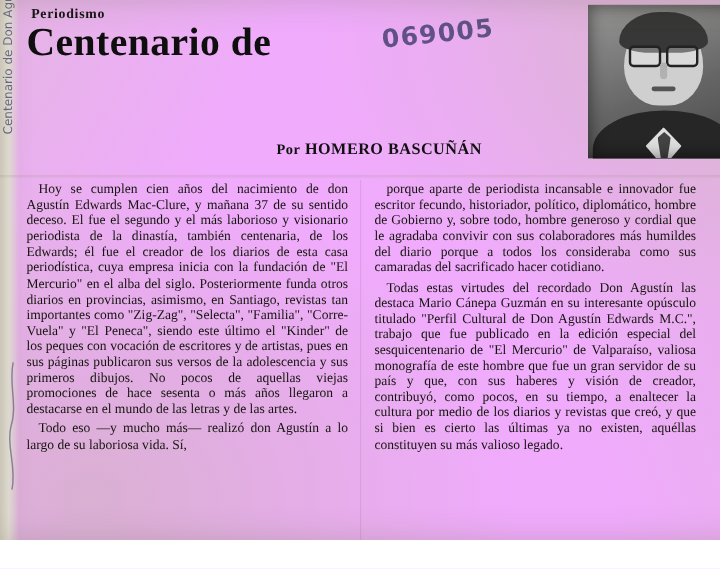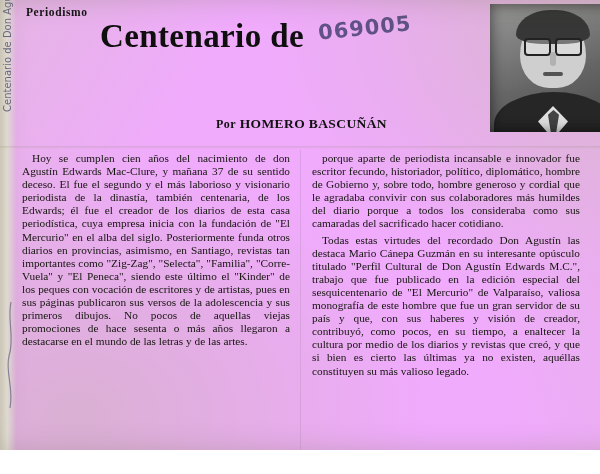--- a/index.html
+++ b/index.html
@@ -53,21 +53,20 @@
     font-weight: 700;
     letter-spacing: 0.6px;
     color: #111;
   }
 
   .headline-wrap {
     position: absolute;
     left: 22px;
     top: 18px;
     width: 360px;
-    text-align: center;
   }
   .headline1 {
     font-family: "Liberation Serif", serif;
     font-weight: 700;
     font-size: 33px;
     line-height: 36px;
     letter-spacing: 0.4px;
     color: #0f0f0f;
     white-space: nowrap;
   }
@@ -76,24 +75,24 @@
     font-weight: 700;
     font-size: 31px;
     line-height: 36px;
     letter-spacing: 0.3px;
     color: #0f0f0f;
     margin-top: 2px;
     white-space: nowrap;
   }
   .byline {
     position: absolute;
-    left: 216px;
+    left: 196px;
     top: 116px;
     width: 240px;
-    text-align: left;
+    text-align: center;
     font-size: 13.5px;
     font-weight: 700;
     letter-spacing: 0.4px;
     color: #111;
   }
   .byline .by-pref {
     font-weight: 700;
     font-size: 12px;
   }
 
@@ -301,20 +300,21 @@
 
   <svg class="side-scribble" viewBox="0 0 14 110">
     <path d="M7 2 C3 20, 11 38, 5 56 C1 72, 10 88, 6 108" stroke="#3a3f66" stroke-width="1.2" fill="none"></path>
   </svg>
 
   <div class="rule"></div>
 
   <div class="columns">
     <div class="col">
       <p class="first">Hoy se cumplen cien años del nacimiento de don Agustín Edwards Mac-Clure, y mañana 37 de su sentido deceso. El fue el segundo y el más laborioso y visionario periodista de la dinastía, también centenaria, de los Edwards; él fue el creador de los diarios de esta casa periodística, cuya empresa inicia con la fundación de "El Mercurio" en el alba del siglo. Posteriormente funda otros diarios en provincias, asimismo, en Santiago, revistas tan importantes como "Zig-Zag", "Selecta", "Familia", "Corre-Vuela" y "El Peneca", siendo este último el "Kinder" de los peques con vocación de escritores y de artistas, pues en sus páginas publicaron sus versos de la adolescencia y sus primeros dibujos. No pocos de aquellas viejas promociones de hace sesenta o más años llegaron a destacarse en el mundo de las letras y de las artes.</p>
+      <p>Todo eso —y mucho más— realizó don Agustín a lo largo de su laboriosa vida. Sí,</p>
     </div>
     <div class="col">
       <p class="first">porque aparte de periodista incansable e innovador fue escritor fecundo, historiador, político, diplomático, hombre de Gobierno y, sobre todo, hombre generoso y cordial que le agradaba convivir con sus colaboradores más humildes del diario porque a todos los consideraba como sus camaradas del sacrificado hacer cotidiano.</p>
       <p>Todas estas virtudes del recordado Don Agustín las destaca Mario Cánepa Guzmán en su interesante opúsculo titulado "Perfil Cultural de Don Agustín Edwards M.C.", trabajo que fue publicado en la edición especial del sesquicentenario de "El Mercurio" de Valparaíso, valiosa monografía de este hombre que fue un gran servidor de su país y que, con sus haberes y visión de creador, contribuyó, como pocos, en su tiempo, a enaltecer la cultura por medio de los diarios y revistas que creó, y que si bien es cierto las últimas ya no existen, aquéllas constituyen su más valioso legado.</p>
     </div>
   </div>
 
   <div class="edge-shadow"></div>
 </div>
 

